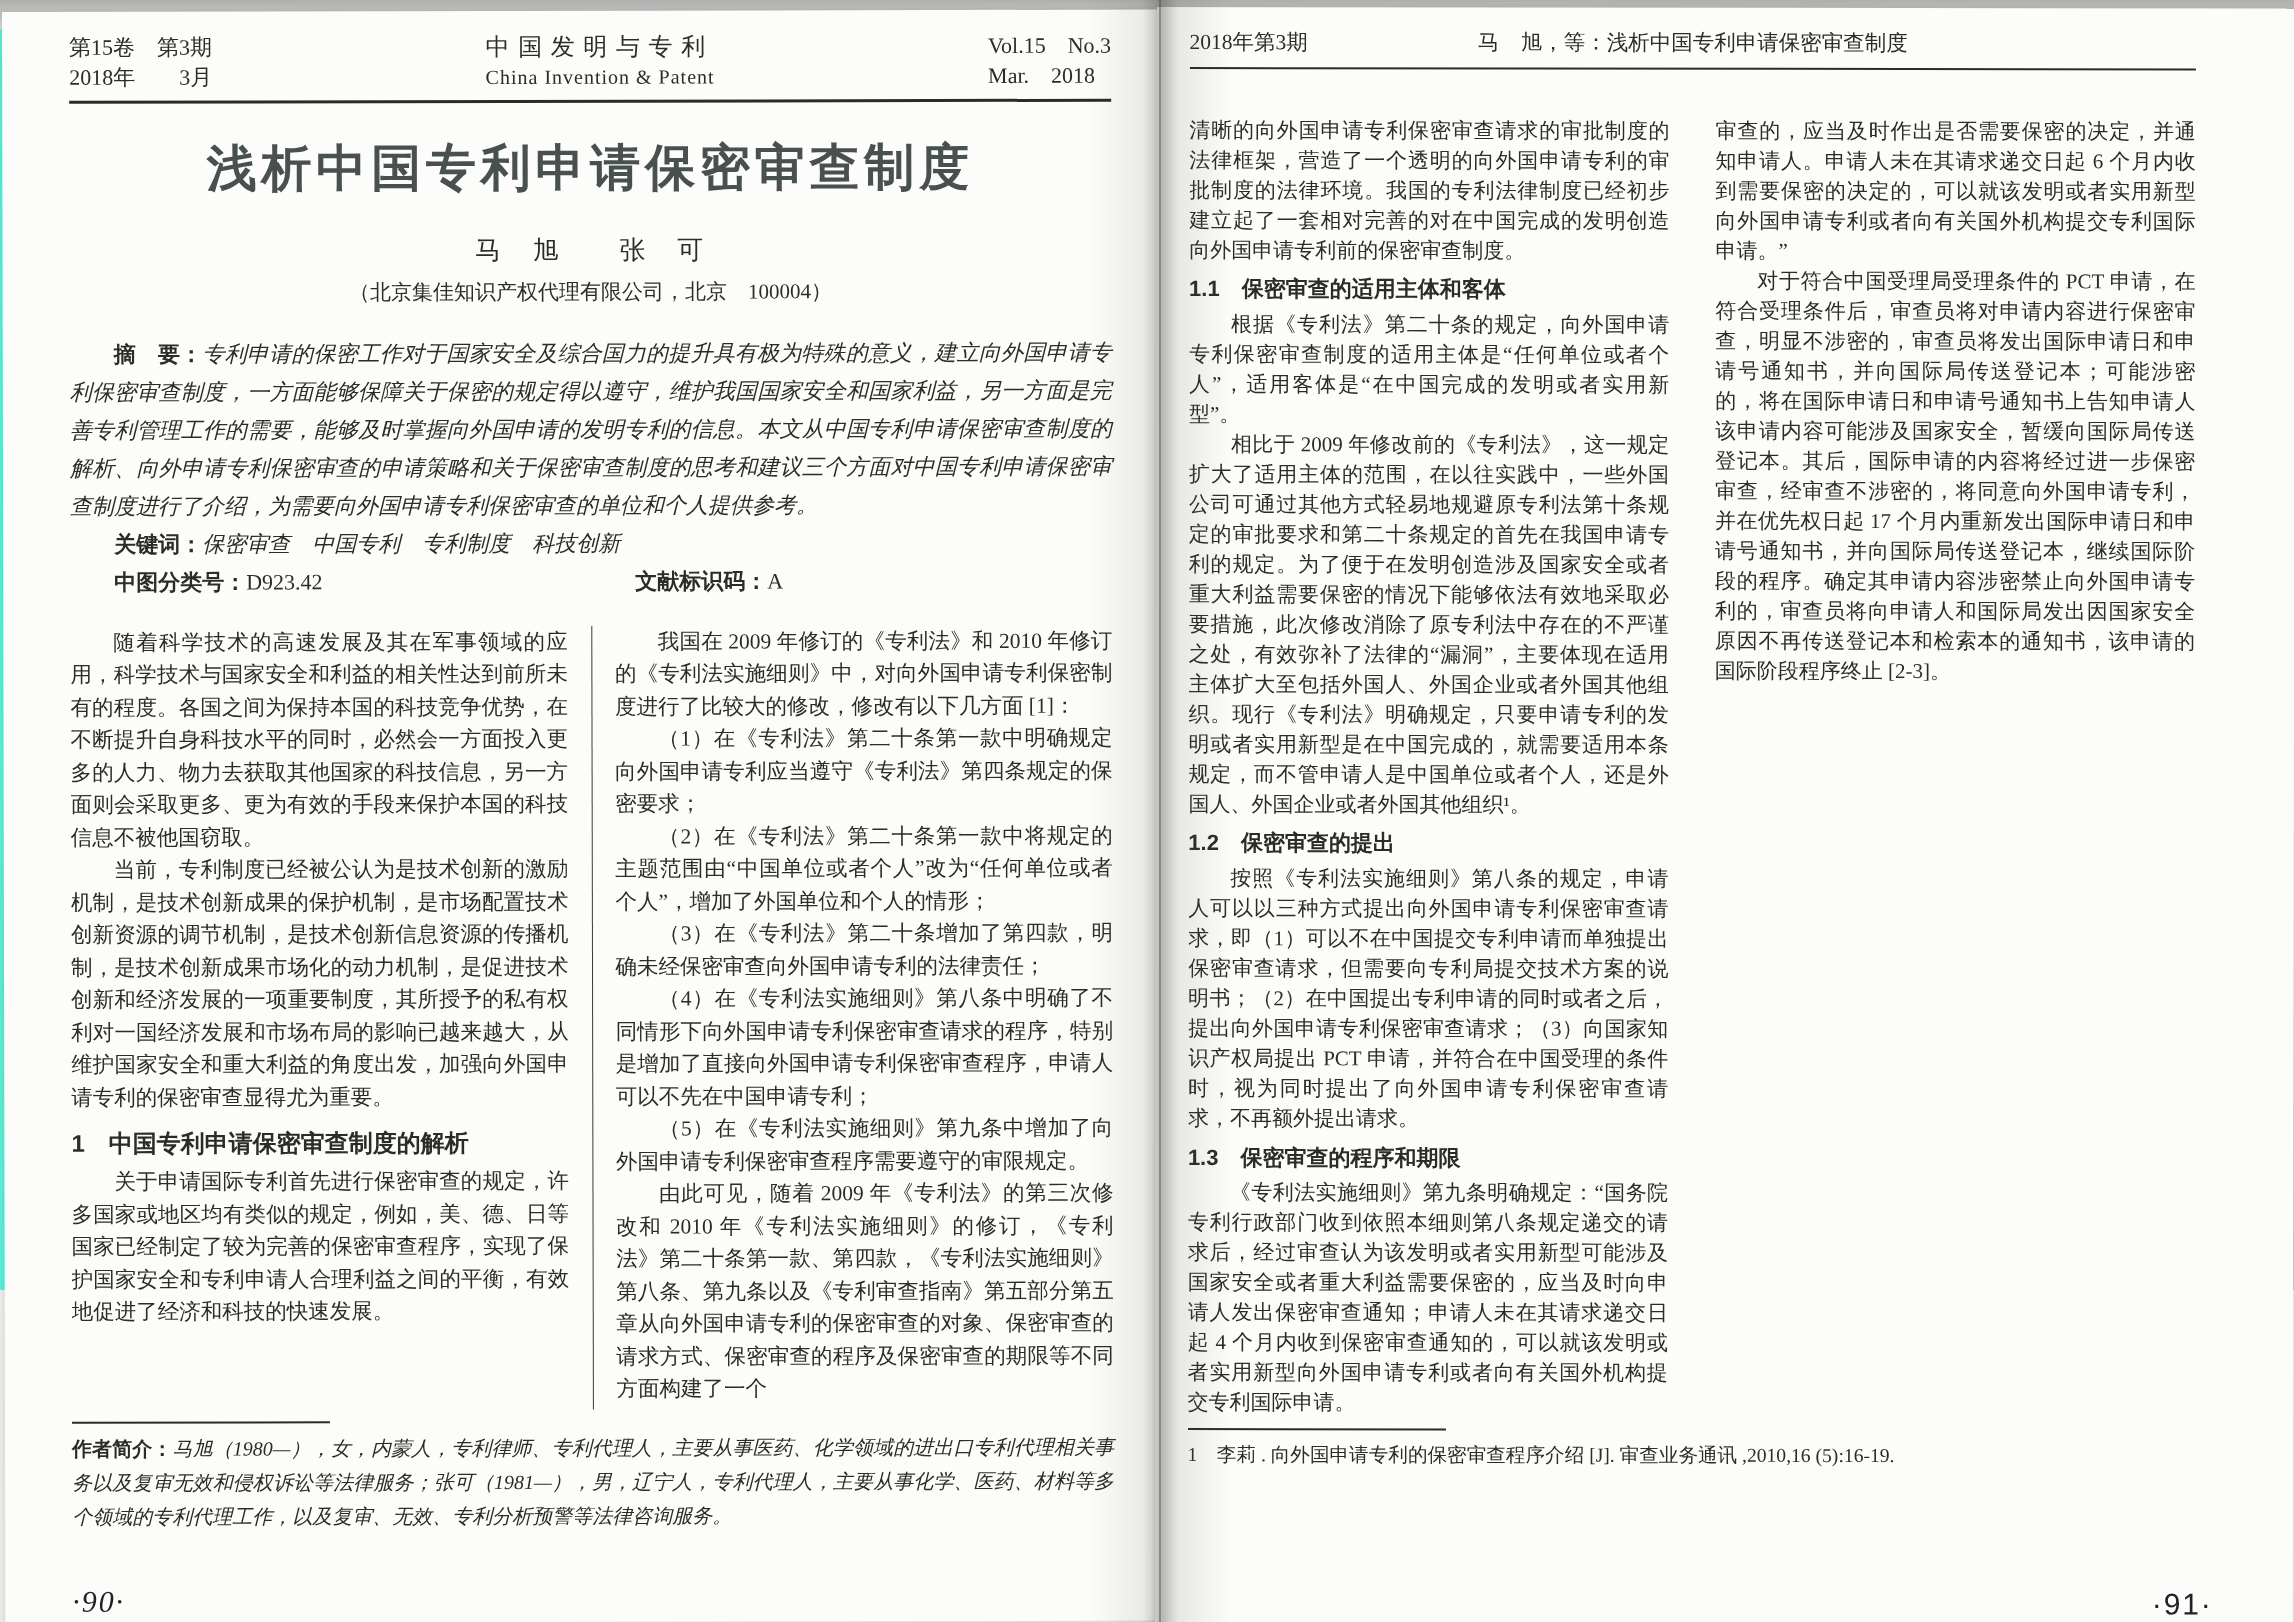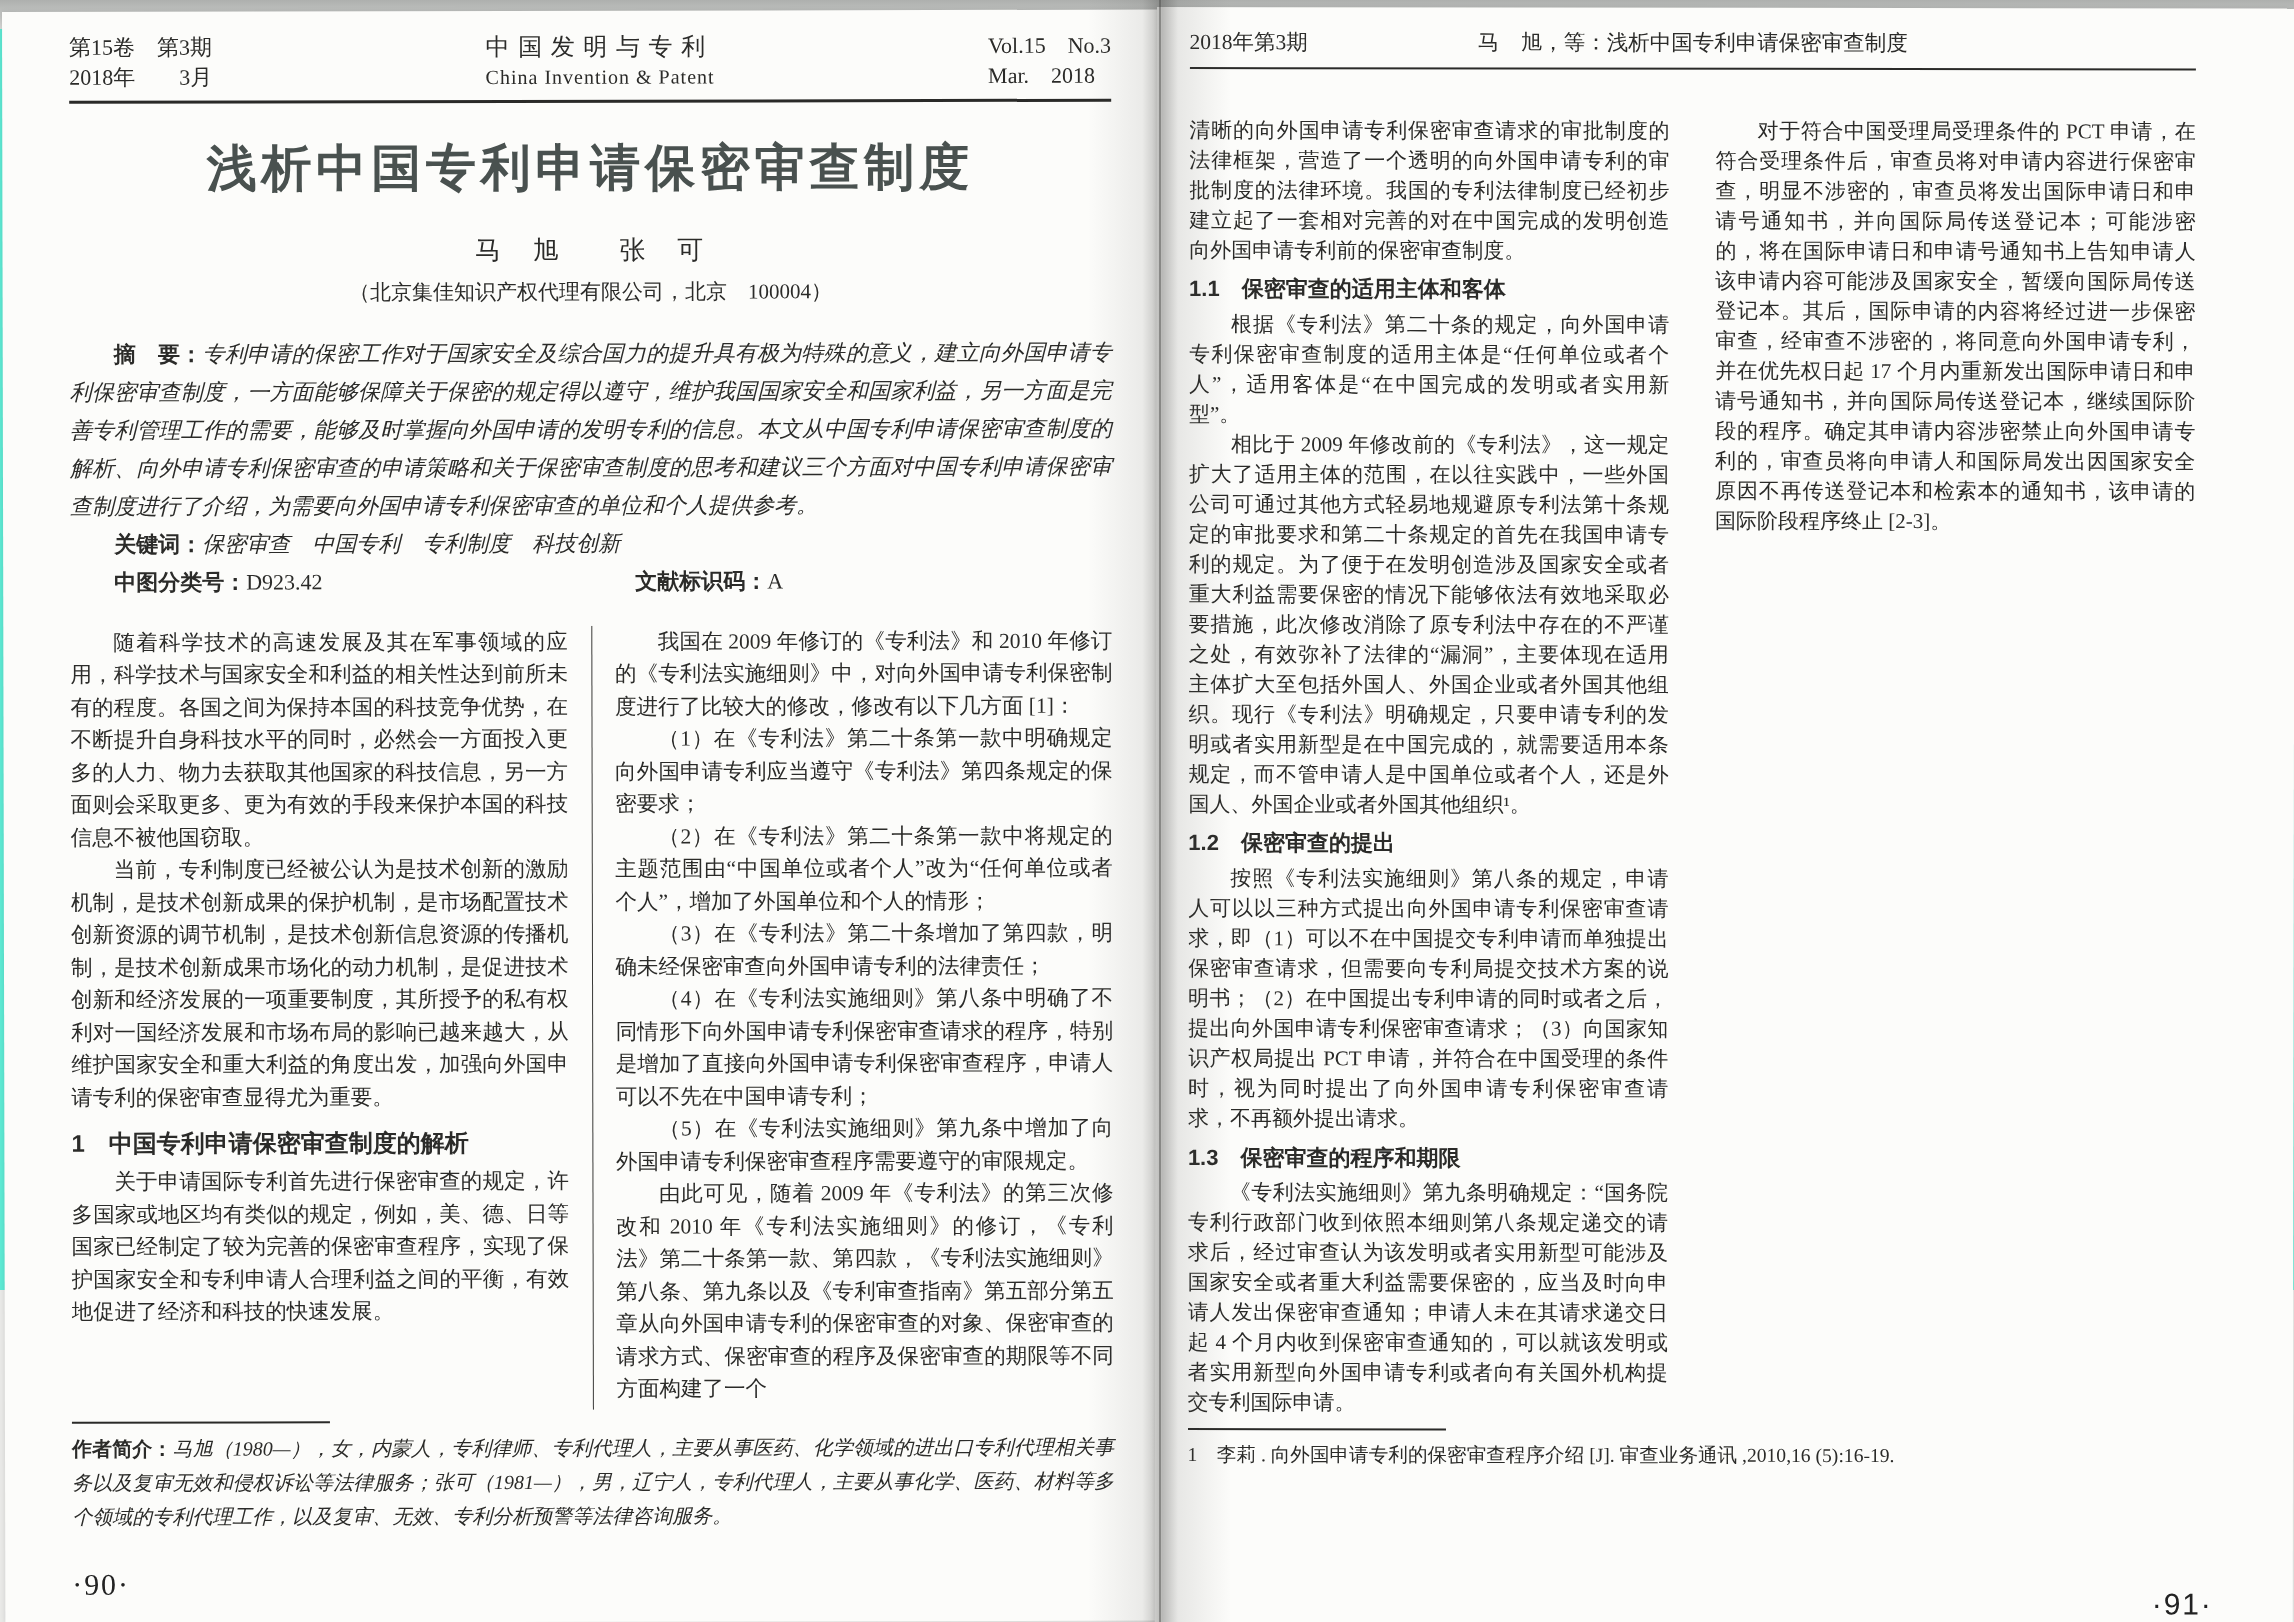--- a/index.html
+++ b/index.html
@@ -48,21 +48,21 @@
   .cols-left{margin-top:25px;height:784px;font-size:21.5px;line-height:32.5px;}
   .cols-left .col{width:50%;}
   .cols-left .col-a{padding-right:23px;border-right:1.9px solid #3a3a38;}
   .cols-left .col-b{padding-left:23px;}
   .sec{font-family:"Liberation Sans","DejaVu Sans",sans-serif;font-weight:bold;
        font-size:24px;margin:13.4px 0 7.6px 0;line-height:31px;}
 
   .bio-rule{width:258px;border:none;border-top:2.9px solid #2a2a28;margin:11.5px 0 0 0;}
   .bio{margin:7.6px 0 0 0;font-size:20px;line-height:34px;text-align:justify;}
   .pagenum{position:absolute;font-size:30px;letter-spacing:1.9px;color:#222;}
-  .pn-left{left:67px;bottom:42px;}
+  .pn-left{left:67px;bottom:25px;font-style:italic;}
   .pn-right{right:80px;bottom:23px;font-family:"Liberation Sans","DejaVu Sans",sans-serif;}
 
   
   .rhead{position:relative;font-size:21.5px;line-height:29px;}
   .rhead .issue{position:absolute;left:0;top:0;}
   .rhead .running{text-align:center;}
   .rule-thin{border:none;border-top:2.9px solid #2b2b29;margin-top:9.6px;}
   .cols-right{margin-top:46px;height:1300px;font-size:21px;line-height:30px;}
   .cols-right .col{width:50%;}
   .cols-right .col-a{padding-right:23px;}
@@ -145,20 +145,21 @@
           <h2 class="rsec">1.1　保密审查的适用主体和客体</h2>
           <p>根据《专利法》第二十条的规定，向外国申请专利保密审查制度的适用主体是“任何单位或者个人”，适用客体是“在中国完成的发明或者实用新型”。</p>
           <p>相比于 2009 年修改前的《专利法》，这一规定扩大了适用主体的范围，在以往实践中，一些外国公司可通过其他方式轻易地规避原专利法第十条规定的审批要求和第二十条规定的首先在我国申请专利的规定。为了便于在发明创造涉及国家安全或者重大利益需要保密的情况下能够依法有效地采取必要措施，此次修改消除了原专利法中存在的不严谨之处，有效弥补了法律的“漏洞”，主要体现在适用主体扩大至包括外国人、外国企业或者外国其他组织。现行《专利法》明确规定，只要申请专利的发明或者实用新型是在中国完成的，就需要适用本条规定，而不管申请人是中国单位或者个人，还是外国人、外国企业或者外国其他组织¹。</p>
           <h2 class="rsec">1.2　保密审查的提出</h2>
           <p>按照《专利法实施细则》第八条的规定，申请人可以以三种方式提出向外国申请专利保密审查请求，即（1）可以不在中国提交专利申请而单独提出保密审查请求，但需要向专利局提交技术方案的说明书；（2）在中国提出专利申请的同时或者之后，提出向外国申请专利保密审查请求；（3）向国家知识产权局提出 PCT 申请，并符合在中国受理的条件时，视为同时提出了向外国申请专利保密审查请求，不再额外提出请求。</p>
           <h2 class="rsec">1.3　保密审查的程序和期限</h2>
           <p>《专利法实施细则》第九条明确规定：“国务院专利行政部门收到依照本细则第八条规定递交的请求后，经过审查认为该发明或者实用新型可能涉及国家安全或者重大利益需要保密的，应当及时向申请人发出保密审查通知；申请人未在其请求递交日起 4 个月内收到保密审查通知的，可以就该发明或者实用新型向外国申请专利或者向有关国外机构提交专利国际申请。</p>
           <p>“国务院专利行政部门依照前款规定通知进行保密</p>
         </div>
         <div class="col col-b">
+          <p class="noindent">审查的，应当及时作出是否需要保密的决定，并通知申请人。申请人未在其请求递交日起 6 个月内收到需要保密的决定的，可以就该发明或者实用新型向外国申请专利或者向有关国外机构提交专利国际申请。”</p>
           <p>对于符合中国受理局受理条件的 PCT 申请，在符合受理条件后，审查员将对申请内容进行保密审查，明显不涉密的，审查员将发出国际申请日和申请号通知书，并向国际局传送登记本；可能涉密的，将在国际申请日和申请号通知书上告知申请人该申请内容可能涉及国家安全，暂缓向国际局传送登记本。其后，国际申请的内容将经过进一步保密审查，经审查不涉密的，将同意向外国申请专利，并在优先权日起 17 个月内重新发出国际申请日和申请号通知书，并向国际局传送登记本，继续国际阶段的程序。确定其申请内容涉密禁止向外国申请专利的，审查员将向申请人和国际局发出因国家安全原因不再传送登记本和检索本的通知书，该申请的国际阶段程序终止 [2-3]。</p>
         </div>
       </div>
 
       <hr class="fn-rule">
       <p class="footnote">1　李莉 . 向外国申请专利的保密审查程序介绍 [J]. 审查业务通讯 ,2010,16 (5):16-19.</p>
       <div class="pagenum pn-right">·91·</div>
     </div>
   </div>
 

